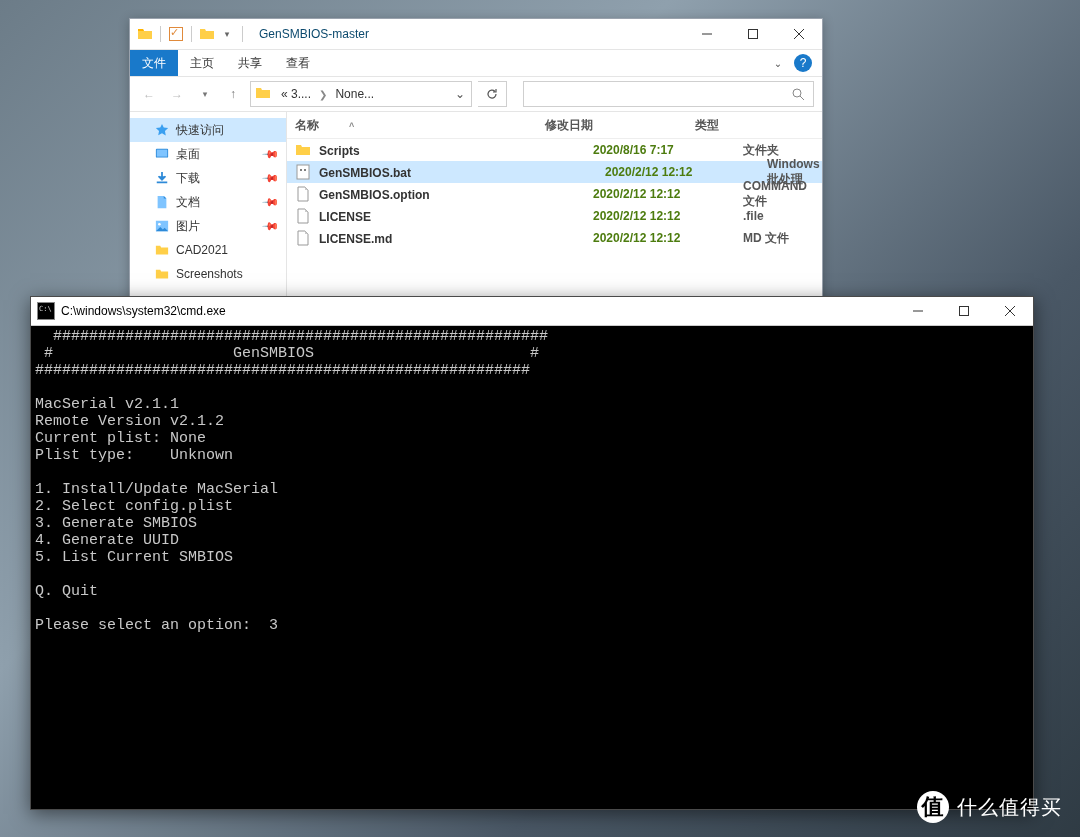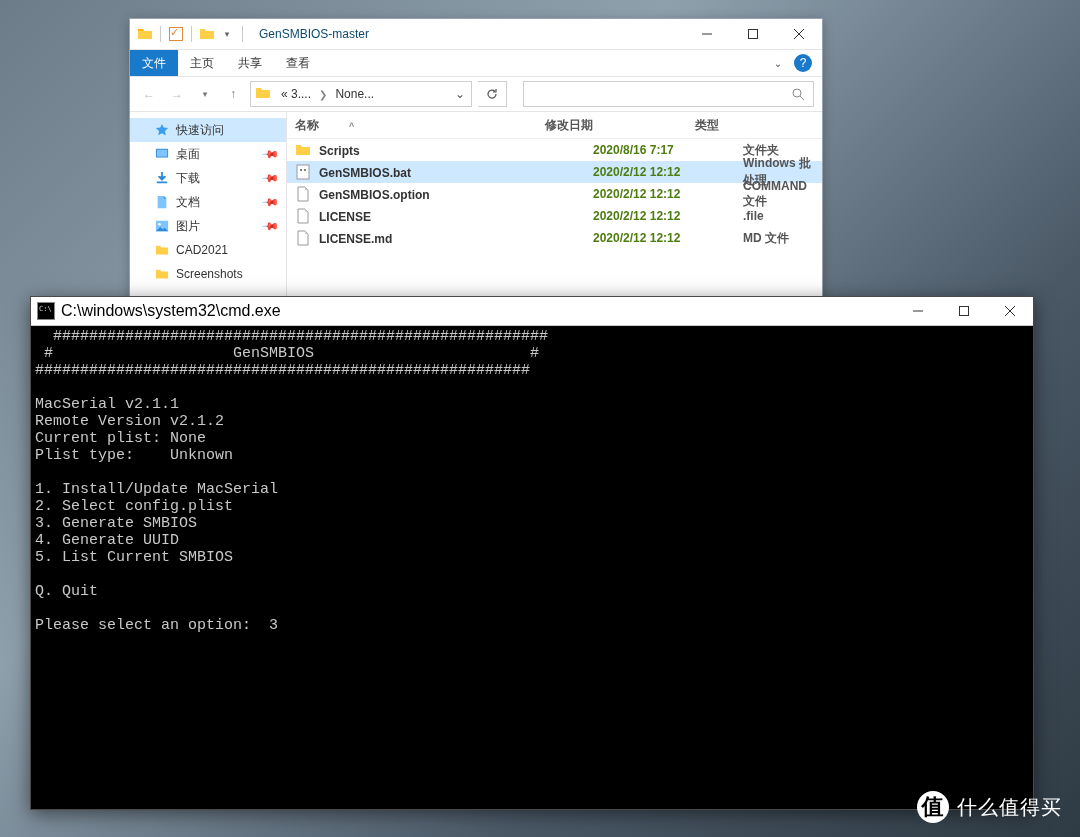--- a/index.html
+++ b/index.html
@@ -91,21 +91,21 @@
   .nav .item .ico { width:16px; height:16px; margin-right:6px; display:flex;align-items:center;justify-content:center;}
   .star svg, .desk svg, .dl svg, .doc svg, .pic svg, .fold svg { width:14px; height:14px; }
 
   .files { flex:1; display:flex; flex-direction:column; min-width:0;font-weight:bold;}
   .cols { display:flex; height:26px; align-items:center; border-bottom:1px solid #eee; color:#555; font-size:12px; padding-left:8px;}
   .col-name { flex:0 0 250px; display:flex; align-items:center; gap:30px;}
   .col-date { flex:0 0 150px;}
   .col-type { flex:1;}
   .sort-ind { font-size:9px; color:#888;}
   .row { display:flex; height:22px; align-items:center; padding-left:8px; color:#333;}
-  .row.sel { background:#cde8ff; }
+  .row.sel { background:#cde8ff;gap:12px; }
   .row .ficon { width:16px; height:16px; margin-right:8px; display:flex; align-items:center; justify-content:center;}
   .row .c-name { flex:0 0 250px; display:flex; align-items:flex-end;}
   .row .c-date { flex:0 0 150px; color:#4d7c0f;margin-left:48px;}
   .row .c-type { flex:1; color:#555;}
 
   
   .cmd {
     position:absolute;
     left:30px; top:296px;
     width:1002px; height:512px;
@@ -113,21 +113,21 @@
     border:1px solid #4a4a4a;
     box-shadow:0 4px 18px rgba(0,0,0,.5);
     display:flex; flex-direction:column;
   }
   .cmd-title {
     height:28px; background:#fff; display:flex; align-items:center;
     border-bottom:1px solid #ccc;
   }
   .cmd-title .ico { width:16px; height:16px; margin:0 6px; background:#000; border:1px solid #888; position:relative;}
   .cmd-title .ico::after{content:"C:\\"; color:#ccc; font:7px/1 monospace; position:absolute; top:3px; left:1px;}
-  .cmd-title .txt { font-size:16px; color:#000;}
+  .cmd-title .txt { font-size:12px; color:#000;}
   .cmd-title .spacer{flex:1;}
   .cmd-title .winbtn { width:46px; height:28px;}
   .cmd-body {
     flex:1; background:#000; color:#c8c8c8;
     font-family:"NSimSun","SimSun","Courier New",monospace;
     font-size:15px; line-height:17px;
     padding:2px 4px;
     white-space:pre;
     overflow:hidden;
   }

